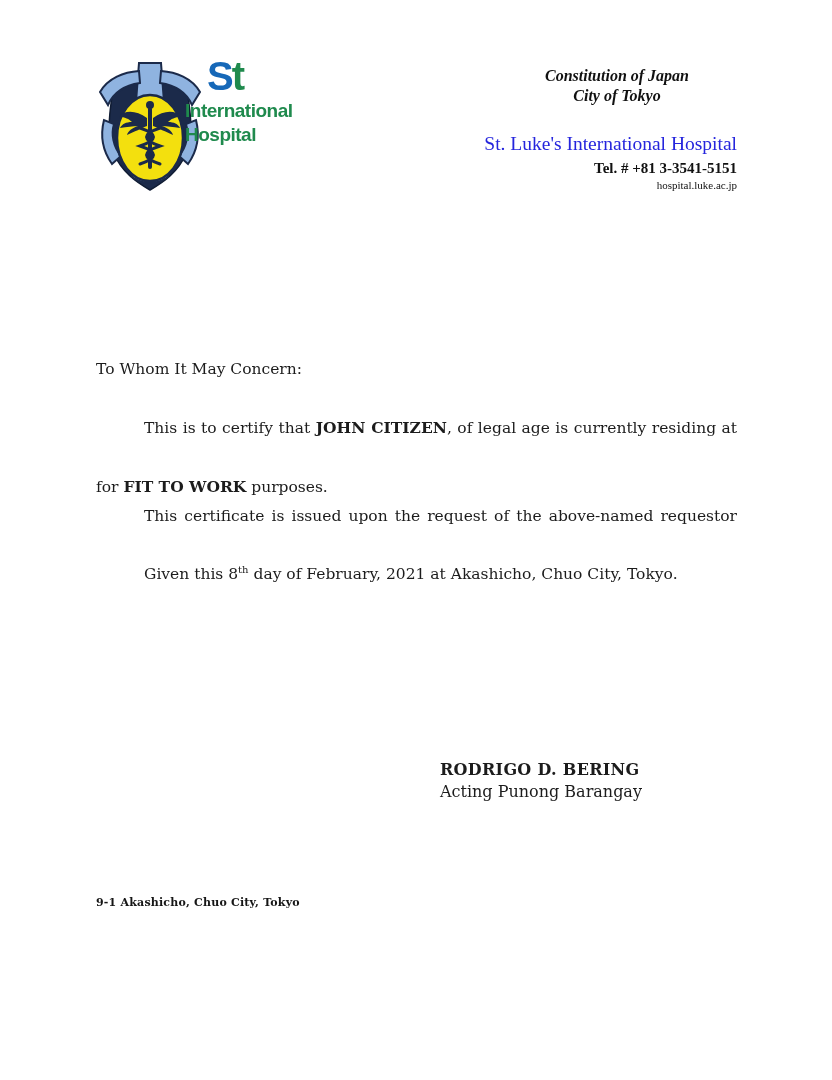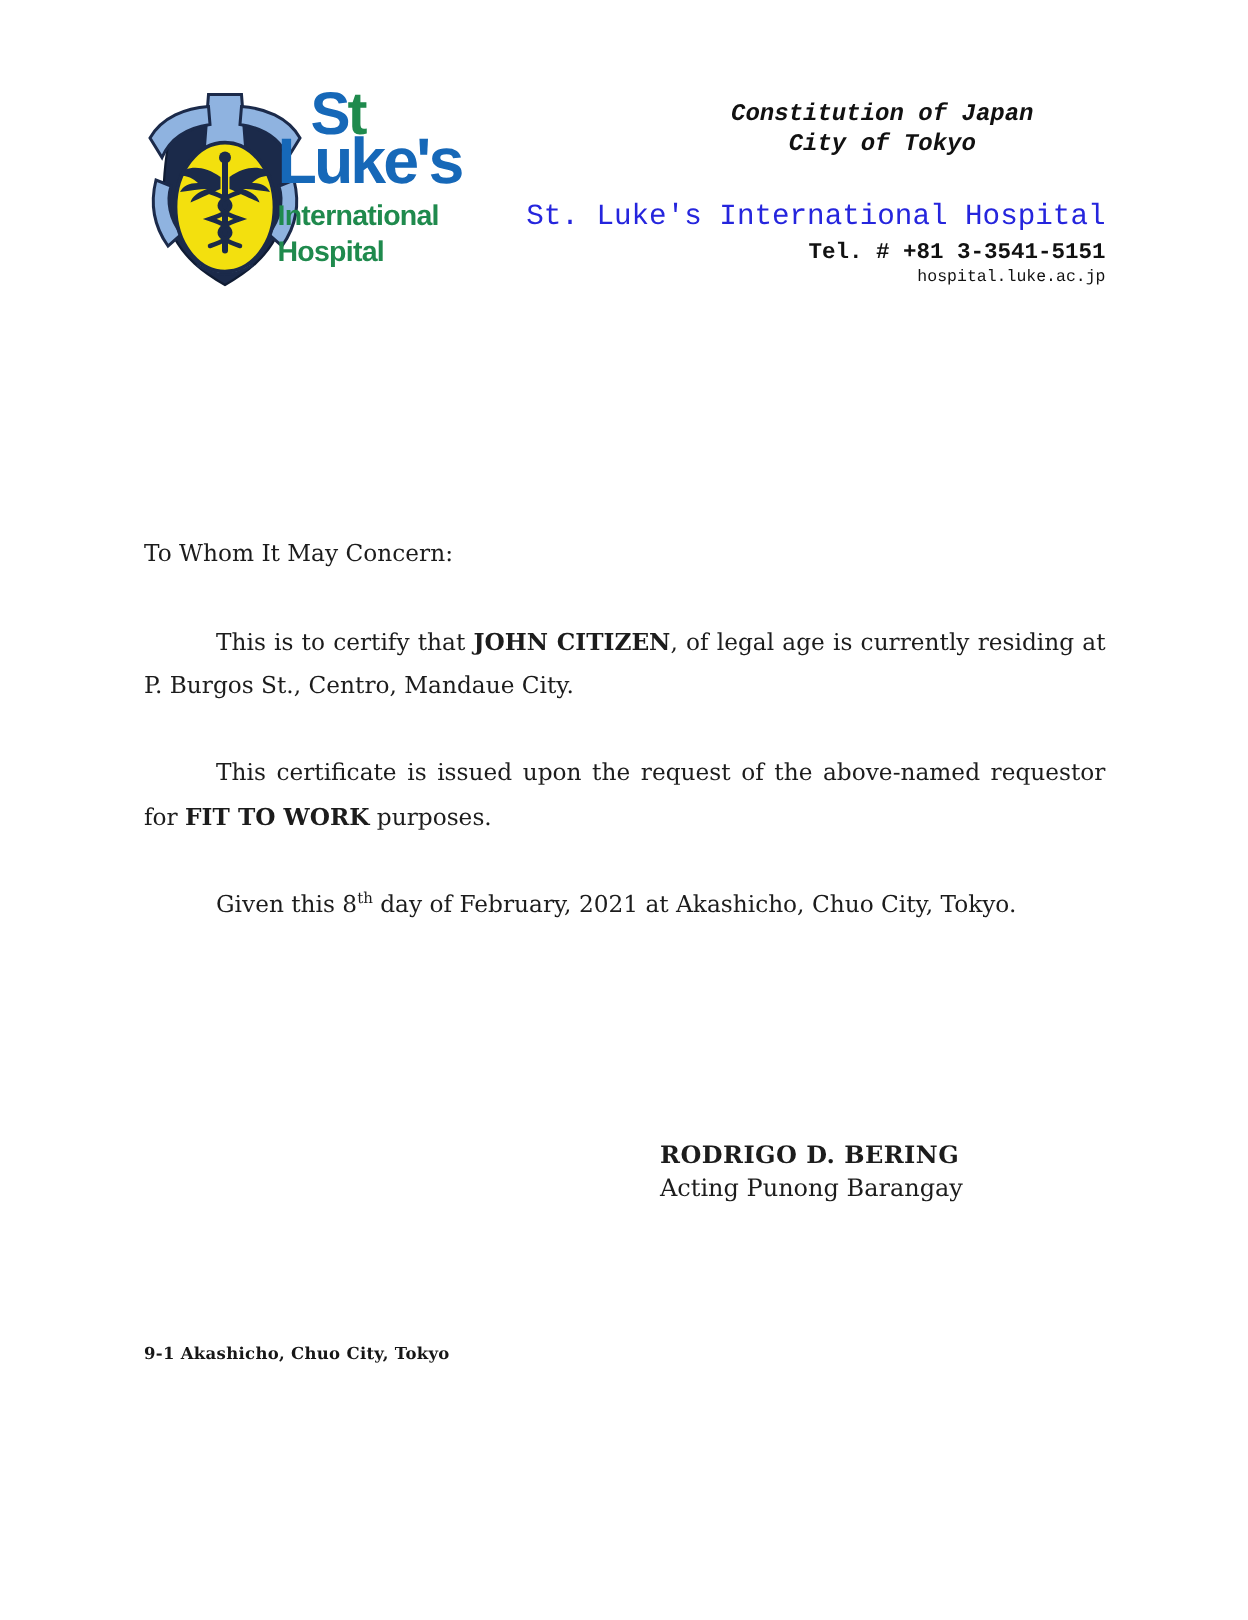--- a/index.html
+++ b/index.html
@@ -23,21 +23,21 @@
   }
   .wm-st   { font-size:40px; letter-spacing:-2px; margin-left:22px; }
   .wm-luke { font-size:43px; letter-spacing:-2px; margin-top:-9px; }
   .wm-sub  { font-size:19px; margin-top:5px; letter-spacing:-0.5px; }
   .wm-blue  { color:var(--brand-blue); }
   .wm-green { color:var(--brand-green); }
 
   .header-right {
     position:absolute; top:66px; right:95px;
     display:flex; flex-direction:column; align-items:flex-end;
-    font-family:Liberation Mono, monospace;
+    font-family:Liberation Serif, serif;
   }
   .hr-gov {
     text-align:center; margin-right:48px;
     font-weight:bold; font-style:italic;
     font-size:16px; line-height:20px; color:#111;
   }
   .hr-name {
     margin-top:27px; white-space:nowrap;
     font-size:19.5px; line-height:22px;
     color:var(--hospital-blue);
@@ -101,46 +101,44 @@
       <rect x="54" y="47" width="4" height="62" rx="2"></rect>
       <path d="M53,58 C42,50 30,50 25,57 C31,57 35,59 38,62 C32,62 28,64 26,68 C33,67 39,66 44,66 C38,68 34,71 33,75 C40,72 48,68 53,66 Z"></path>
       <path d="M59,58 C70,50 82,50 87,57 C81,57 77,59 74,62 C80,62 84,64 86,68 C79,67 73,66 68,66 C74,68 78,71 79,75 C72,72 64,68 59,66 Z"></path>
       <path d="M46,68 C64,74 64,80 46,86 C64,92 64,98 46,104" fill="none" stroke="#1b2a4a" stroke-width="3" stroke-linecap="round"></path>
       <path d="M66,68 C48,74 48,80 66,86 C48,92 48,98 66,104" fill="none" stroke="#1b2a4a" stroke-width="3" stroke-linecap="round"></path>
     </g>
   </svg>
 
   <div class="wordmark">
     <div class="wm-st"><span class="wm-blue">S</span><span class="wm-green">t</span></div>
-    <div class="wm-luke wm-blue">Luke's</div>
     <div class="wm-sub wm-green">International</div>
     <div class="wm-sub wm-green">Hospital</div>
   </div>
 
   <div class="header-right">
     <div class="hr-gov">
       <div>Constitution of Japan</div>
       <div>City of Tokyo</div>
     </div>
     <div class="hr-name">St. Luke's International Hospital</div>
     <div class="hr-tel">Tel. # +81 3-3541-5151</div>
     <div class="hr-url">hospital.luke.ac.jp</div>
   </div>
 
 
   <div class="letter">
     <p class="salutation">To Whom It May Concern:</p>
     <div>
         <div class="para">
           <div class="line justify indent"><span>This is to certify that </span><span class="seg-bold">JOHN CITIZEN</span><span>, of legal age is currently residing at</span></div>
-          <div class="line"><span>P. Burgos St., Centro, Mandaue City.</span></div>
         </div>
         <div class="para">
+          <div class="line"><span>for </span><span class="seg-bold">FIT TO WORK</span><span> purposes.</span></div>
           <div class="line justify indent"><span>This certificate is issued upon the request of the above-named requestor</span></div>
-          <div class="line"><span>for </span><span class="seg-bold">FIT TO WORK</span><span> purposes.</span></div>
         </div>
         <div class="para">
           <div class="line indent"><span>Given this 8</span><sup>th</sup><span> day of February, 2021 at Akashicho, Chuo City, Tokyo.</span></div>
         </div>
       </div>
   </div>
 
   <div class="signature">
     <div class="sig-name">RODRIGO D. BERING</div>
     <div class="sig-role">Acting Punong Barangay</div>

